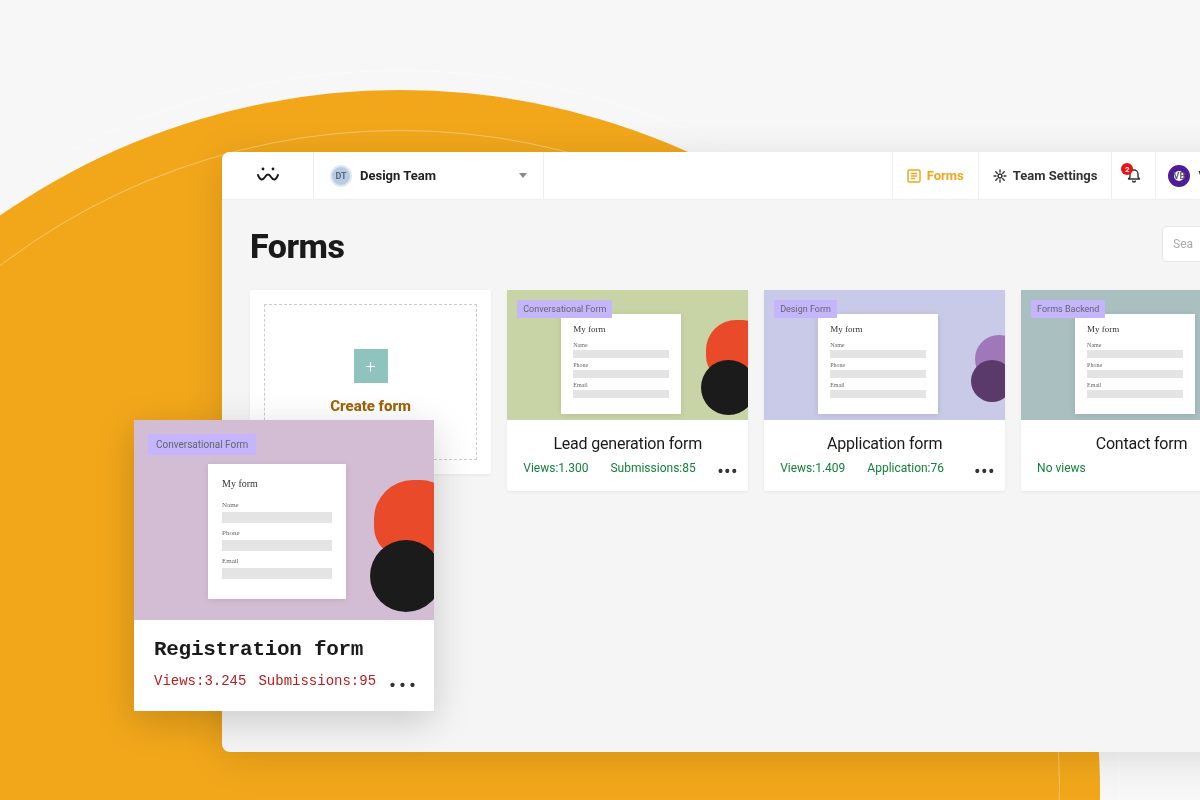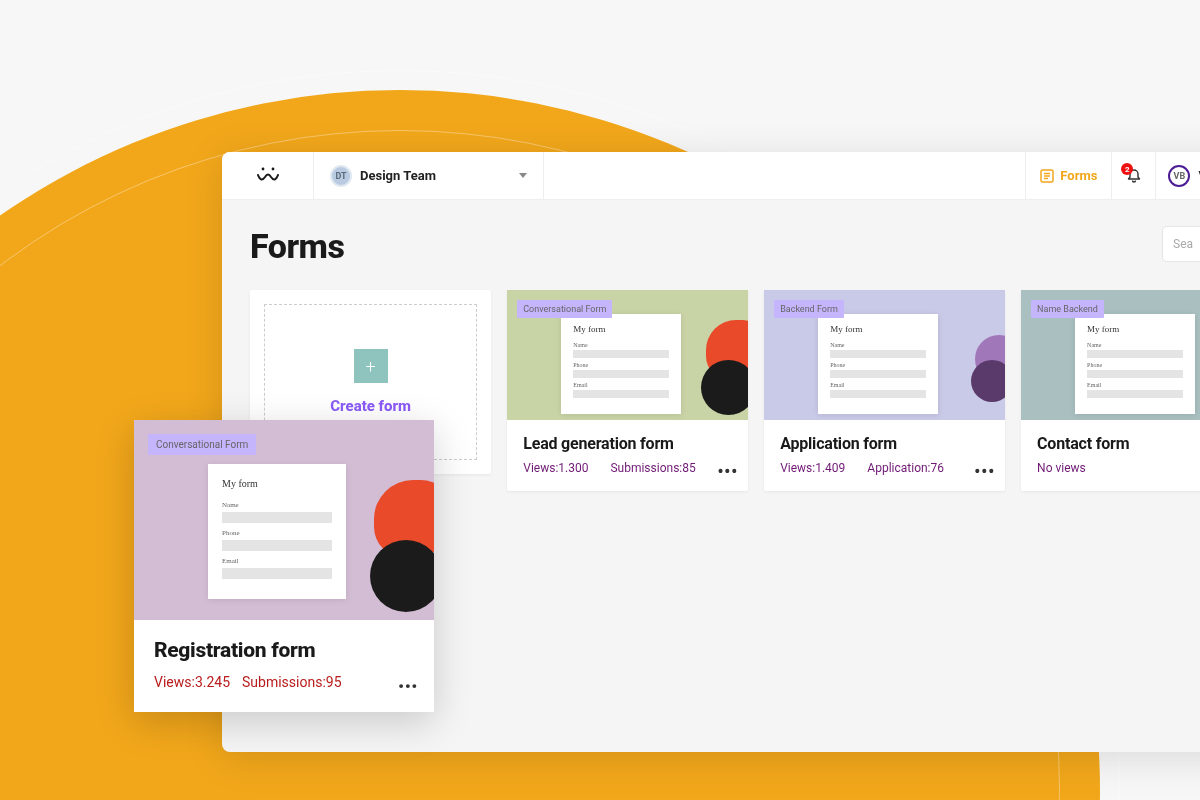--- a/index.html
+++ b/index.html
@@ -14,60 +14,60 @@
   .team-avatar { width: 22px; height: 22px; border-radius: 50%; background: #b8cbe0; border: 2px solid #dfe8f1; display: flex; align-items: center; justify-content: center; font-size: 9px; font-weight: 700; color: #5a6a7a; }
   .team-name { font-weight: 700; color: #222; flex: 1; }
   .caret { width: 0; height: 0; border-left: 4px solid transparent; border-right: 4px solid transparent; border-top: 5px solid #888; }
   .nav-spacer { flex: 1; }
   .nav-item { display: flex; align-items: center; gap: 6px; padding: 0 14px; height: 100%; cursor: pointer; font-weight: 700; color: #333; border-left: 1px solid #eee; }
   .nav-item.active { color: #f2a71b; }
   .nav-icon { display: inline-flex; }
   .notif-cell { width: 44px; display: flex; align-items: center; justify-content: center; border-left: 1px solid #eee; height: 100%; position: relative; cursor: pointer; }
   .notif-badge { position: absolute; left: 9px; top: 11px; background: #e11; color: #fff; font-size: 8px; font-weight: 700; width: 12px; height: 12px; border-radius: 50%; display: flex; align-items: center; justify-content: center; }
   .user-cell { display: flex; align-items: center; gap: 8px; padding: 0 12px; border-left: 1px solid #eee; height: 100%; cursor: pointer; }
-  .user-avatar { width: 22px; height: 22px; border-radius: 50%; background: #fff; border: 2px solid #4c1d95; display: flex; align-items: center; justify-content: center; font-size: 9px; font-weight: 700; color: #666; }
+  .user-avatar { width: 22px; height: 22px; border-radius: 50%; background: #fff; border: 6px solid #4c1d95; display: flex; align-items: center; justify-content: center; font-size: 9px; font-weight: 700; color: #666; }
   .user-name { font-weight: 700; color: #222; }
 
   .content { padding: 26px 0 0 28px; }
   .page-title { font-size: 34px; font-weight: 800; color: #1a1a1a; letter-spacing: -0.5px; margin-bottom: 24px; }
   .search-box { position: absolute; right: -40px; top: 74px; width: 140px; height: 36px; background: #fff; border: 1px solid #e5e5e5; border-radius: 4px; padding: 0 10px; font-size: 12px; color: #aaa; display: flex; align-items: center; }
 
   .cards-row { display: flex; gap: 16px; }
   .card { width: 244px; background: #fff; border-radius: 2px; box-shadow: 0 1px 3px rgba(0,0,0,0.06); display: flex; flex-direction: column; cursor: pointer; }
   .card-thumb { height: 130px; position: relative; overflow: hidden; }
   .card-badge { position: absolute; left: 10px; top: 10px; background: #c4b5fd; font-size: 9px; color: #666; padding: 4px 6px; border-radius: 1px; z-index: 3; }
   .mini-form { position: absolute; left: 54px; top: 24px; width: 120px; background: #fff; padding: 10px 12px 16px; box-shadow: 0 1px 6px rgba(0,0,0,0.1); font-family: Georgia, serif; }
   .mini-form .mf-title { font-size: 9px; color: #333; margin-bottom: 8px; }
   .mini-form .mf-label { font-size: 6px; color: #666; margin: 4px 0 2px; }
   .mini-form .mf-field { height: 8px; background: #e4e4e4; }
   .deco-red { position: absolute; right: -18px; top: 30px; width: 60px; height: 60px; background: #e84a2a; border-radius: 50% 40% 50% 40%; z-index: 1; }
   .deco-dark { position: absolute; right: -8px; top: 70px; width: 55px; height: 55px; background: #1b1b1b; border-radius: 50%; z-index: 2; }
   .deco-purple1 { position: absolute; right: -18px; top: 45px; width: 48px; height: 48px; background: #a077b8; border-radius: 50%; z-index: 1; }
   .deco-purple2 { position: absolute; right: -8px; top: 70px; width: 42px; height: 42px; background: #5a3a6a; border-radius: 50%; z-index: 2; }
   .card-info { padding: 14px 16px 16px; position: relative; }
-  .card-title { font-size: 16px; font-weight: 700; color: #1a1a1a; margin-bottom: 8px; letter-spacing: -0.2px; }
-  .card-stats { font-size: 12px; color: #701a75; display: flex; gap: 22px; }
+  .card-title { font-size: 16px; font-weight: 400; color: #1a1a1a; margin-bottom: 8px; letter-spacing: -0.2px; text-align: center; }
+  .card-stats { font-size: 12px; color: #15803d; display: flex; gap: 22px; }
   .card-menu { position: absolute; right: 10px; bottom: 10px; font-weight: 900; letter-spacing: 1px; color: #333; cursor: pointer; }
 
   .create-card { width: 244px; height: 184px; background: #fff; border-radius: 2px; box-shadow: 0 1px 3px rgba(0,0,0,0.06); padding: 14px; cursor: pointer; }
   .create-inner { width: 100%; height: 100%; border: 1px dashed #ccc; display: flex; flex-direction: column; align-items: center; justify-content: center; gap: 14px; }
   .create-plus { width: 34px; height: 34px; background: #8ec4bd; color: #fff; display: flex; align-items: center; justify-content: center; font-size: 18px; font-weight: 300; }
-  .create-label { font-size: 15px; font-weight: 800; color: #8b5cf6; }
+  .create-label { font-size: 15px; font-weight: 800; color: #a16207; }
 
   
   .big-card { position: absolute; left: 134px; top: 420px; width: 300px; background: #fff; box-shadow: 0 10px 36px rgba(0,0,0,0.18); z-index: 5; cursor: pointer; }
   .big-thumb { height: 200px; background: #d3bdd5; position: relative; overflow: hidden; }
   .big-thumb .card-badge { left: 14px; top: 14px; font-size: 10px; padding: 5px 8px; }
   .big-mini { position: absolute; left: 74px; top: 44px; width: 138px; background: #fff; padding: 14px 14px 20px; box-shadow: 0 1px 6px rgba(0,0,0,0.1); font-family: Georgia, serif; }
   .big-mini .mf-title { font-size: 10px; color: #333; margin-bottom: 12px; }
   .big-mini .mf-label { font-size: 7px; color: #666; margin: 6px 0 3px; }
   .big-mini .mf-field { height: 11px; background: #e4e4e4; }
   .big-deco-red { position: absolute; right: -18px; top: 60px; width: 78px; height: 78px; background: #e84a2a; border-radius: 50% 40% 50% 40%; z-index: 1; }
   .big-deco-dark { position: absolute; right: -8px; top: 120px; width: 72px; height: 72px; background: #1b1b1b; border-radius: 50%; z-index: 2; }
-  .big-info { padding: 18px 20px 22px; position: relative; }
+  .big-info { padding: 18px 20px 22px; position: relative; font-family: Liberation Mono, monospace; }
   .big-title { font-size: 21px; font-weight: 800; color: #1a1a1a; margin-bottom: 12px; letter-spacing: -0.3px; }
   .big-stats { font-size: 14px; color: #b91c1c; display: flex; gap: 12px; }
   .big-menu { position: absolute; right: 16px; bottom: 16px; font-weight: 900; letter-spacing: 1px; color: #333; font-size: 15px; cursor: pointer; }
 </style>
 </head>
 <body>
 
 <div class="canvas">
   <div class="bg-circle">
     <div class="bg-arc" style="left:-20px; top:-20px; width:1440px; height:1440px;"></div>
@@ -93,20 +93,29 @@
         <span class="nav-icon">
           <svg width="14" height="14" viewBox="0 0 14 14">
               <rect x="1" y="1" width="12" height="12" rx="1.5" fill="none" stroke="#f2a71b" stroke-width="1.5"></rect>
               <line x1="4" y1="4.5" x2="10" y2="4.5" stroke="#f2a71b" stroke-width="1.3"></line>
               <line x1="4" y1="7" x2="10" y2="7" stroke="#f2a71b" stroke-width="1.3"></line>
               <line x1="4" y1="9.5" x2="8" y2="9.5" stroke="#f2a71b" stroke-width="1.3"></line>
             </svg>
         </span>
         <span>Forms</span>
       </div>
+      <div class="nav-item">
+        <span class="nav-icon">
+          <svg width="14" height="14" viewBox="0 0 14 14">
+              <circle cx="7" cy="7" r="2" fill="none" stroke="#333" stroke-width="1.4"></circle>
+              <path d="M7 1v2M7 11v2M1 7h2M11 7h2M2.8 2.8l1.4 1.4M9.8 9.8l1.4 1.4M2.8 11.2l1.4-1.4M9.8 4.2l1.4-1.4" stroke="#333" stroke-width="1.4" stroke-linecap="round"></path>
+            </svg>
+        </span>
+        <span>Team Settings</span>
+      </div>
       <div class="notif-cell">
         <svg width="16" height="16" viewBox="0 0 16 16">
             <path d="M8 2a4 4 0 0 0-4 4v3l-1.5 2h11L12 9V6a4 4 0 0 0-4-4z" fill="none" stroke="#333" stroke-width="1.4" stroke-linejoin="round"></path>
             <path d="M6.5 12.5a1.5 1.5 0 0 0 3 0" fill="none" stroke="#333" stroke-width="1.4"></path>
           </svg>
         <div class="notif-badge">2</div>
       </div>
       <div class="user-cell">
         <div class="user-avatar">VB</div>
         <div class="user-name">Veronica</div>
@@ -145,21 +154,21 @@
             <div class="card-stats">
               <span>Views:1.300</span>
                 <span>Submissions:85</span>
             </div>
             <div class="card-menu">•••</div>
           </div>
         </div>
 
         <div class="card">
           <div class="card-thumb" style="background:#c9c9e8">
-            <div class="card-badge">Backend Form</div>
+            <div class="card-badge">Design Form</div>
             <div class="deco-purple1"></div>
               <div class="deco-purple2"></div>
             <div class="mini-form">
               <div class="mf-title">My form</div>
               <div class="mf-label">Name</div>
                 <div class="mf-field"></div>
               <div class="mf-label">Phone</div>
                 <div class="mf-field"></div>
               <div class="mf-label">Email</div>
                 <div class="mf-field"></div>
@@ -170,21 +179,21 @@
             <div class="card-stats">
               <span>Views:1.409</span>
                 <span>Application:76</span>
             </div>
             <div class="card-menu">•••</div>
           </div>
         </div>
 
         <div class="card">
           <div class="card-thumb" style="background:#a9bfc0">
-            <div class="card-badge">Name Backend</div>
+            <div class="card-badge">Forms Backend</div>
             <div class="mini-form">
               <div class="mf-title">My form</div>
               <div class="mf-label">Name</div>
                 <div class="mf-field"></div>
               <div class="mf-label">Phone</div>
                 <div class="mf-field"></div>
               <div class="mf-label">Email</div>
                 <div class="mf-field"></div>
             </div>
           </div>

